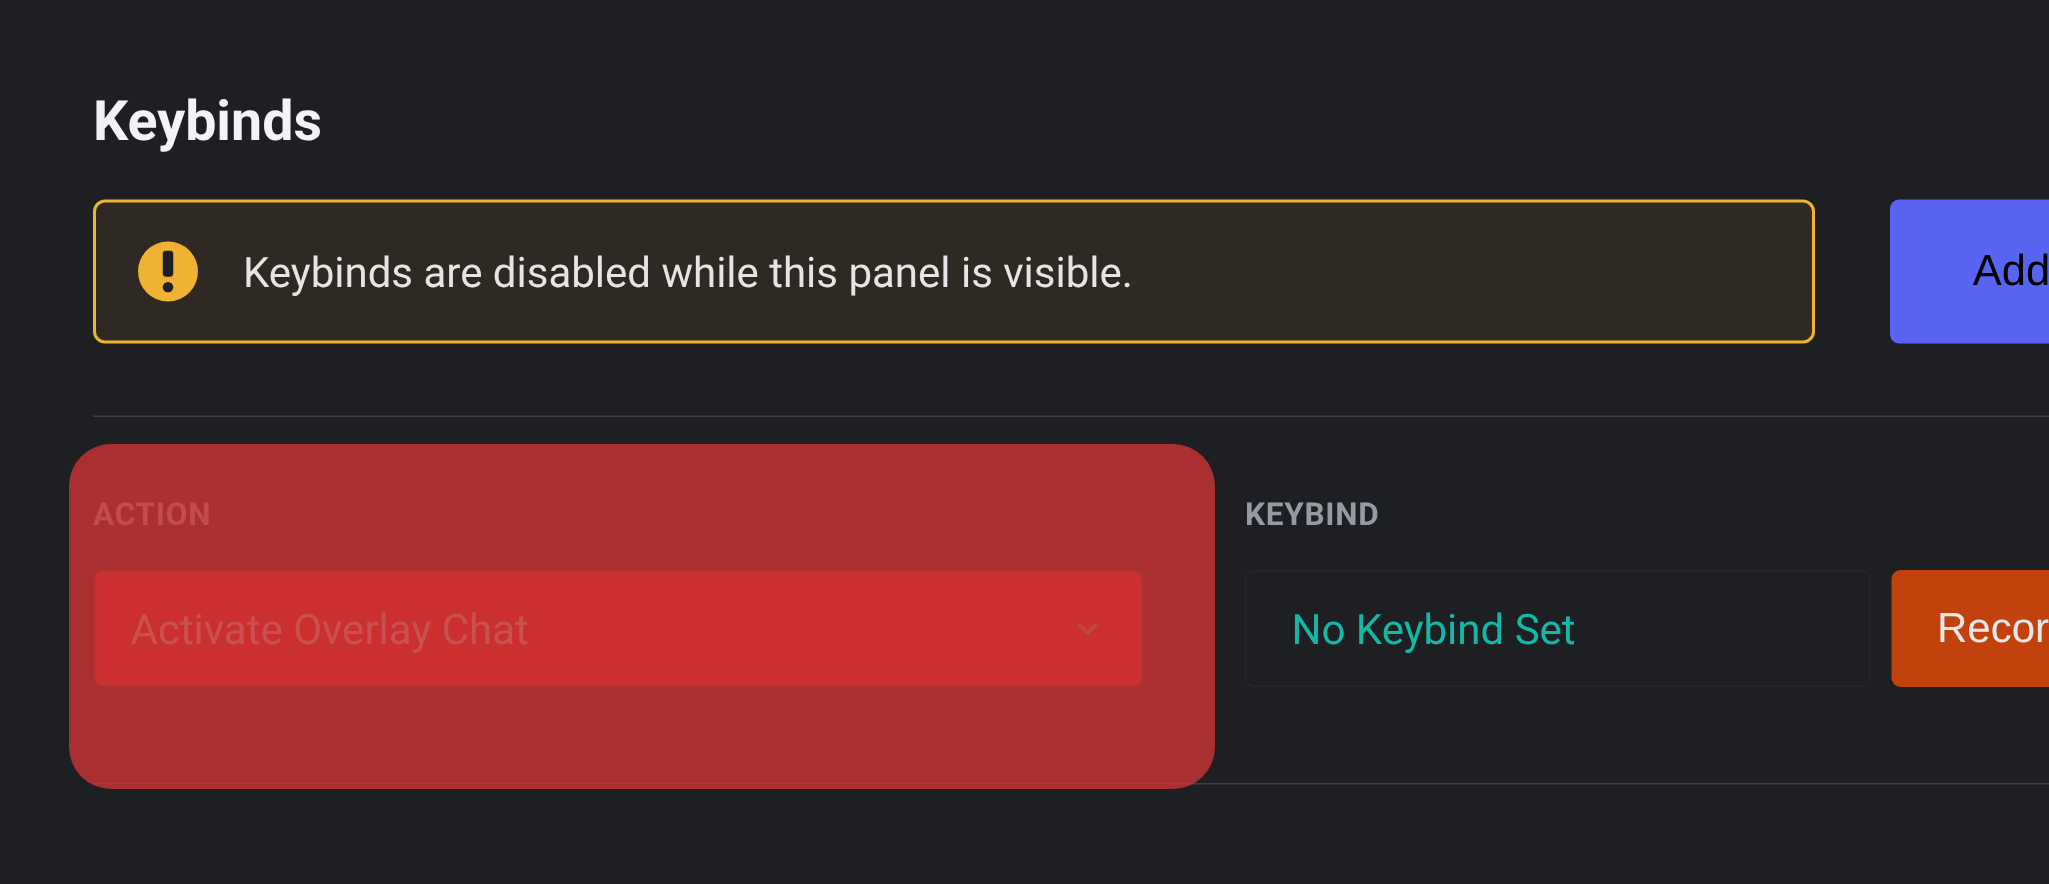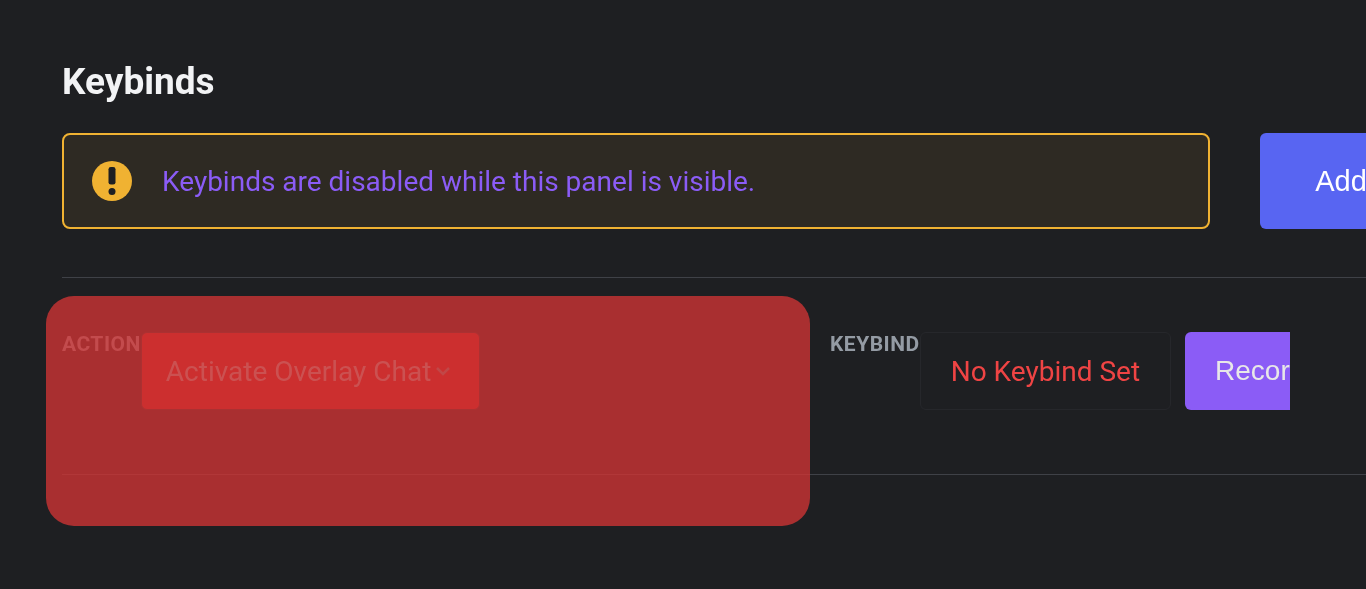--- a/index.html
+++ b/index.html
@@ -48,27 +48,27 @@
       display: flex;
       align-items: center;
       justify-content: center;
       flex-shrink: 0;
     }
     .warning-icon-circle svg {
       width: 12px;
       height: 28px;
     }
     .warning-text {
-      color: #8b5cf6;
+      color: #e5e5e5;
       font-size: 28px;
       font-weight: 400;
     }
     .add-button {
       background-color: #5865f2;
-      color: #ffffff;
+      color: #000000;
       border: none;
       border-radius: 6px 0 0 6px;
       font-size: 29px;
       font-weight: 500;
       padding: 0 0 0 56px;
       display: flex;
       align-items: center;
       justify-content: center;
       cursor: pointer;
       flex: 1;
@@ -82,30 +82,30 @@
     }
     .keybind-row {
       display: flex;
       padding-top: 54px;
       gap: 68px;
       width: 1304px;
       position: relative;
     }
     .column {
       display: flex;
-      flex-direction: row;
+      flex-direction: column;
     }
     .action-column {
       width: 700px;
       position: relative;
     }
     .keybind-column {
       flex: 1;
       display: flex;
-      flex-direction: row;
+      flex-direction: column;
     }
     .column-label {
       color: #949ba4;
       font-size: 21px;
       font-weight: 700;
       letter-spacing: 0.5px;
       text-transform: uppercase;
       margin-bottom: 24px;
     }
     .action-select {
@@ -131,29 +131,29 @@
     .keybind-input-row {
       display: flex;
       gap: 14px;
       align-items: stretch;
     }
     .keybind-field {
       background-color: #1e1f22;
       border: 1px solid #26272b;
       border-radius: 6px;
       padding: 18px 30px;
-      color: #ef4444;
+      color: #14b8a6;
       font-size: 28px;
       flex: 1;
       height: 78px;
       display: flex;
       align-items: center;
     }
     .record-button {
-      background-color: #8b5cf6;
+      background-color: #c2410c;
       border: none;
       color: #e8e8e8;
       font-size: 28px;
       font-weight: 500;
       padding: 0 0 0 30px;
       border-radius: 6px 0 0 6px;
       cursor: pointer;
       height: 78px;
       display: flex;
       align-items: center;

